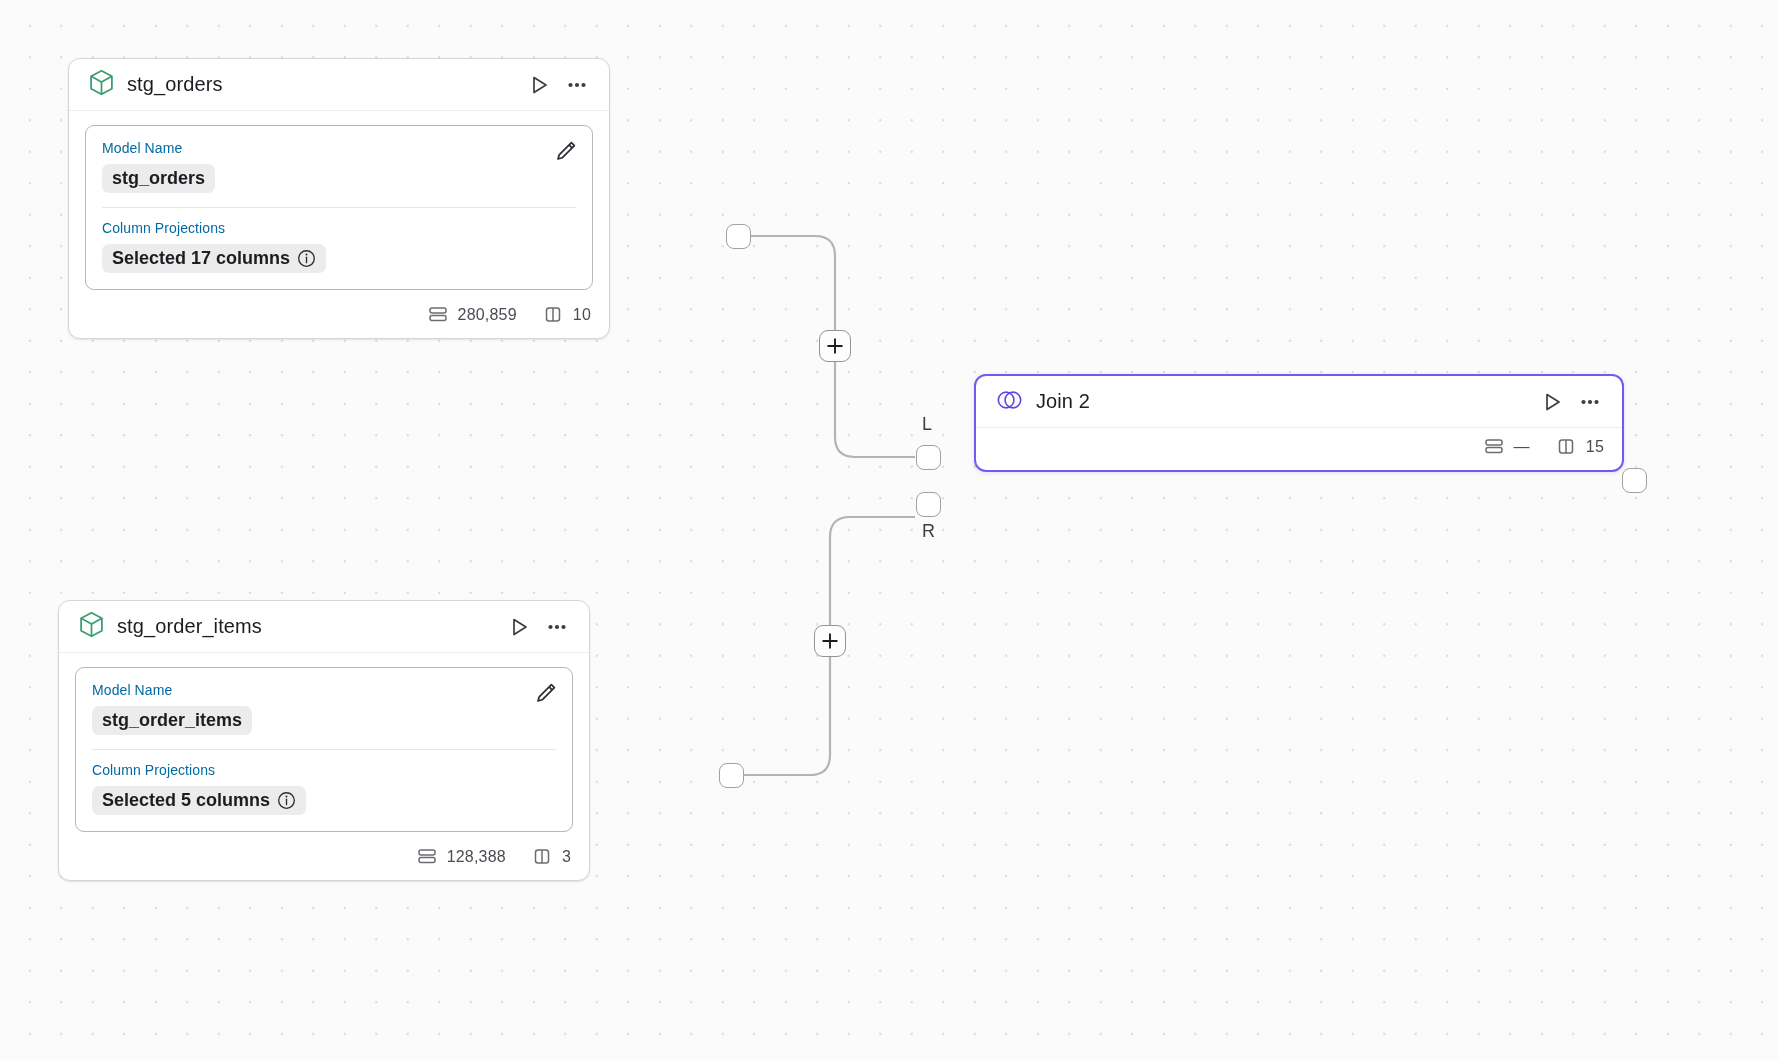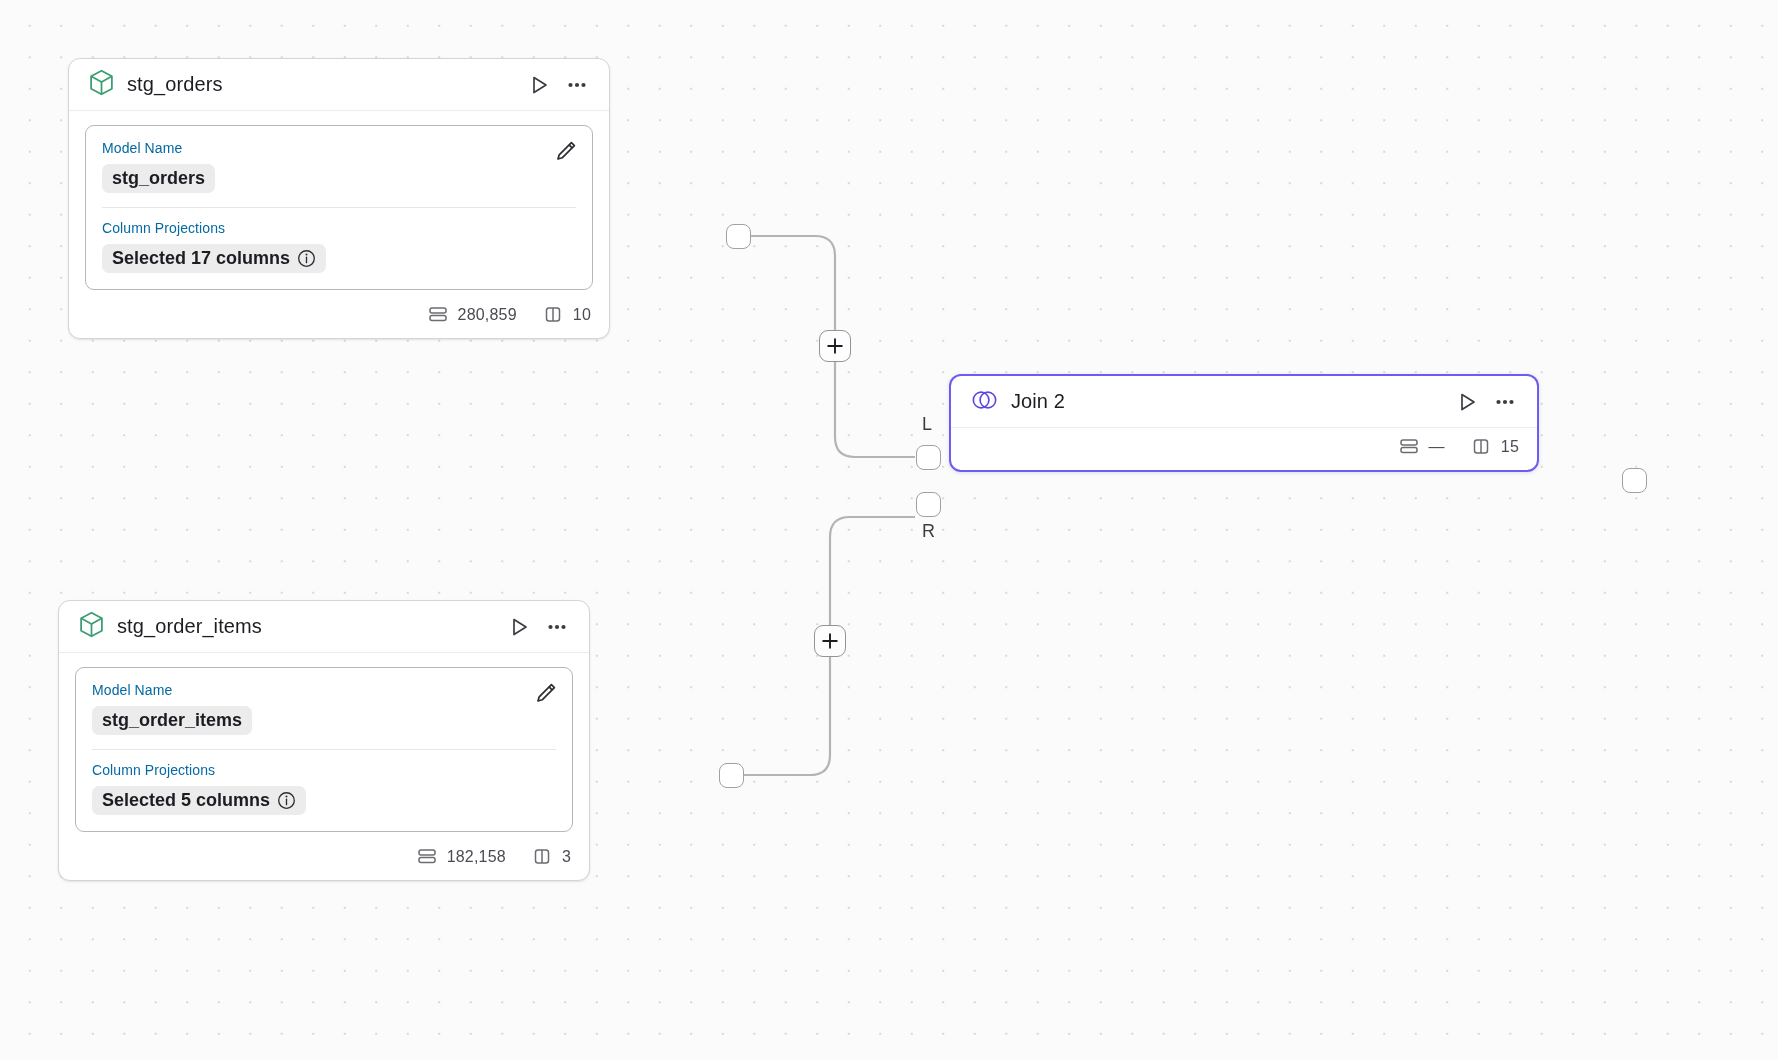--- a/index.html
+++ b/index.html
@@ -297,37 +297,37 @@
     </div>
 
     <div class="node-footer">
       <span class="stat">
         <span>
           <svg width="22" height="22" viewBox="0 0 22 22" fill="none" style="display:block">
             <rect x="3" y="4" width="16" height="5" rx="2" stroke="#6b6c72" stroke-width="1.5"></rect>
             <rect x="3" y="11.5" width="16" height="5" rx="2" stroke="#6b6c72" stroke-width="1.5"></rect>
           </svg>
         </span>
-        <span class="stat-val">182,158</span>
+        <span class="stat-val">128,388</span>
       </span>
       <span class="stat">
         <span>
           <svg width="22" height="22" viewBox="0 0 22 22" fill="none" style="display:block">
             <rect x="4.5" y="4" width="13" height="13" rx="2.5" stroke="#6b6c72" stroke-width="1.5"></rect>
             <path d="M11 4 L11 17" stroke="#6b6c72" stroke-width="1.5"></path>
           </svg>
         </span>
         <span class="stat-val">3</span>
       </span>
     </div>
   </div>
 
   <div class="port" style="left:719px; top:763px;"></div>
 
-  <div class="node selected" style="left:949px; top:374px; width:590px;">
+  <div class="node selected" style="left:974px; top:374px; width:650px;">
     <div class="node-header">
       <span>
         <svg width="27" height="22" viewBox="0 0 28 22" fill="none">
           <circle cx="10.5" cy="11" r="8.1" stroke="#5a4ae3" stroke-width="1.7"></circle>
           <circle cx="17.5" cy="11" r="8.1" stroke="#5a4ae3" stroke-width="1.7"></circle>
         </svg>
       </span>
       <span class="node-title">Join 2</span>
       <span class="header-spacer"></span>
       <span class="hdr-btn run">

